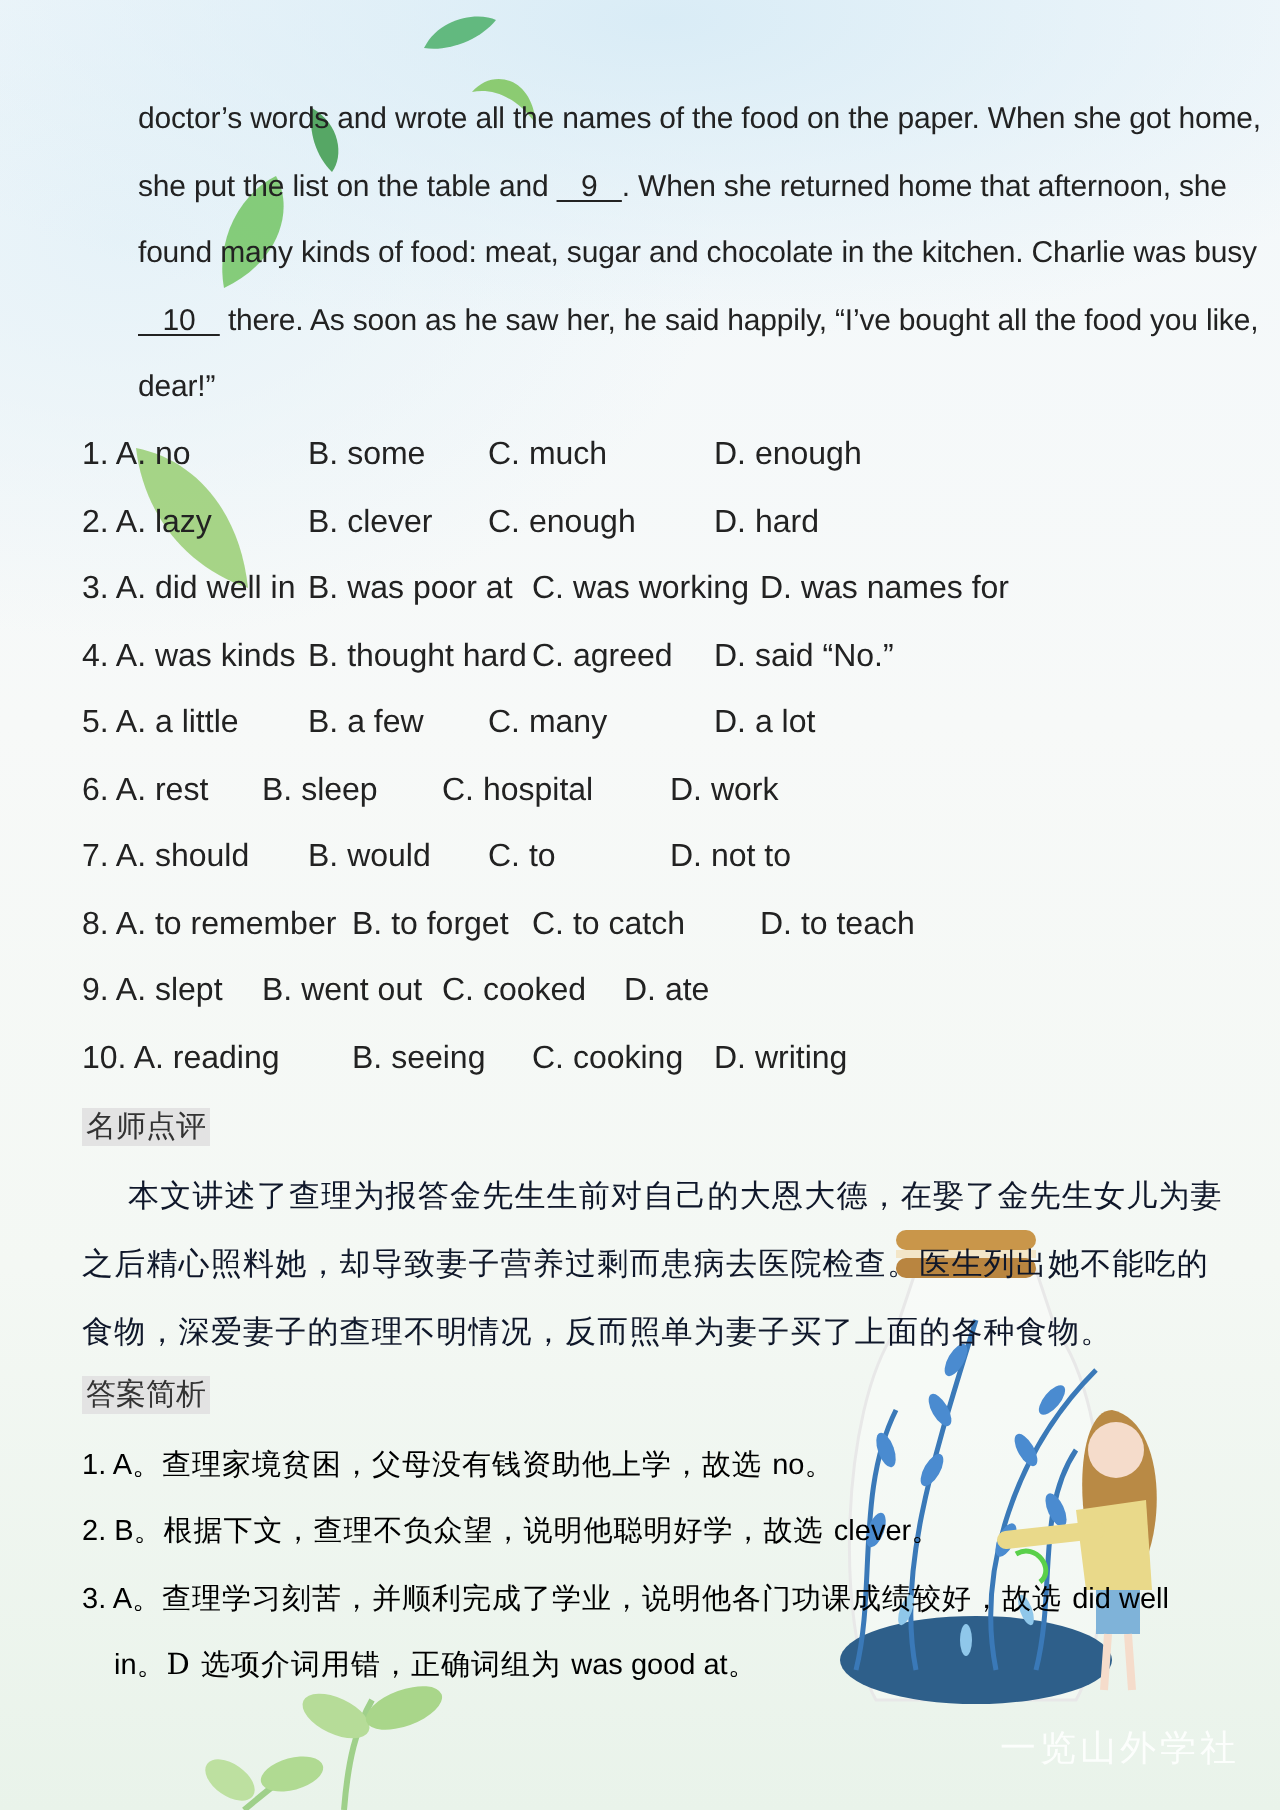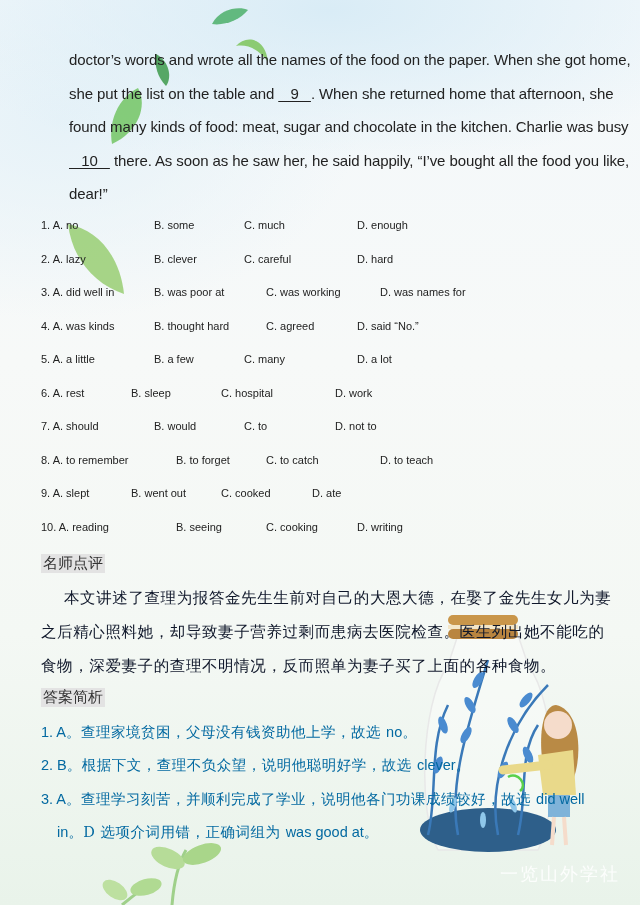--- a/index.html
+++ b/index.html
@@ -10,28 +10,28 @@
     color: #222;
     background:
       radial-gradient(ellipse 420px 160px at 330px 10px, #d9ecf6 0%, rgba(217,236,246,0) 100%),
       radial-gradient(ellipse 300px 200px at 60px 120px, #e6f2f8 0%, rgba(230,242,248,0) 100%),
       linear-gradient(180deg, #f3f8fb 0%, #f7f9f8 40%, #f4f8f4 70%, #e9f3ea 100%);
   }
   .deco { position: absolute; pointer-events: none; }
   .page { position: absolute; left: 41px; top: 0; width: 590px; }
   .line { position: absolute; left: 0; font-size: 15px; white-space: nowrap; letter-spacing: -0.1px; margin-left: 28px; }
   .blank { text-decoration: underline; text-underline-offset: 2px; white-space: pre; }
-  .opt { position: absolute; font-size: 11px; white-space: nowrap; }
+  .opt { position: absolute; font-size: 16px; white-space: nowrap; }
   .heading {
     position: absolute; left: 41px; font-size: 15px;
     font-family: Liberation Mono, monospace;
     background: #e3e3e3; padding: 0 2px; color: #333;
   }
   .cn { position: absolute; font-size: 15.5px; font-family: "DejaVu Serif", "Liberation Serif", serif; white-space: nowrap; color: #0f172a; letter-spacing: 0.6px; }
-  .ans { position: absolute; font-size: 14.5px; white-space: nowrap; color: #0369a1; }
+  .ans { position: absolute; font-size: 14.5px; white-space: nowrap; color: #000000; }
   .ans .zh { font-family: "DejaVu Serif", "Liberation Serif", serif; letter-spacing: 0.5px; }
   .watermark { position: absolute; left: 500px; top: 862px; font-size: 18px; color: rgba(255,255,255,0.85); font-family: "DejaVu Serif", serif; letter-spacing: 2px; }
 </style>
 </head>
 <body>
 
 <svg class="deco" style="left:210px;top:6px" width="40" height="20" viewBox="0 0 40 20">
     <path d="M2 18 C10 2, 30 0, 38 4 C30 14, 14 20, 2 18Z" fill="#4caf6a" opacity="0.85"></path>
   </svg>
 <svg class="deco" style="left:232px;top:34px" width="40" height="30" viewBox="0 0 40 30">
@@ -105,21 +105,21 @@
 
   <div>
     <span class="opt" style="left:41px;top:219px"><span>1.</span> <span>A. no</span></span>
     <span class="opt" style="left:154px;top:219px">B. some</span>
     <span class="opt" style="left:244px;top:219px">C. much</span>
     <span class="opt" style="left:357px;top:219px">D. enough</span>
   </div>
   <div>
     <span class="opt" style="left:41px;top:253px"><span>2.</span> <span>A. lazy</span></span>
     <span class="opt" style="left:154px;top:253px">B. clever</span>
-    <span class="opt" style="left:244px;top:253px">C. careful</span>
+    <span class="opt" style="left:244px;top:253px">C. enough</span>
     <span class="opt" style="left:357px;top:253px">D. hard</span>
   </div>
   <div>
     <span class="opt" style="left:41px;top:286px"><span>3.</span> <span>A. did well in</span></span>
     <span class="opt" style="left:154px;top:286px">B. was poor at</span>
     <span class="opt" style="left:266px;top:286px">C. was working</span>
     <span class="opt" style="left:380px;top:286px">D. was names for</span>
   </div>
   <div>
     <span class="opt" style="left:41px;top:320px"><span>4.</span> <span>A. was kinds</span></span>

